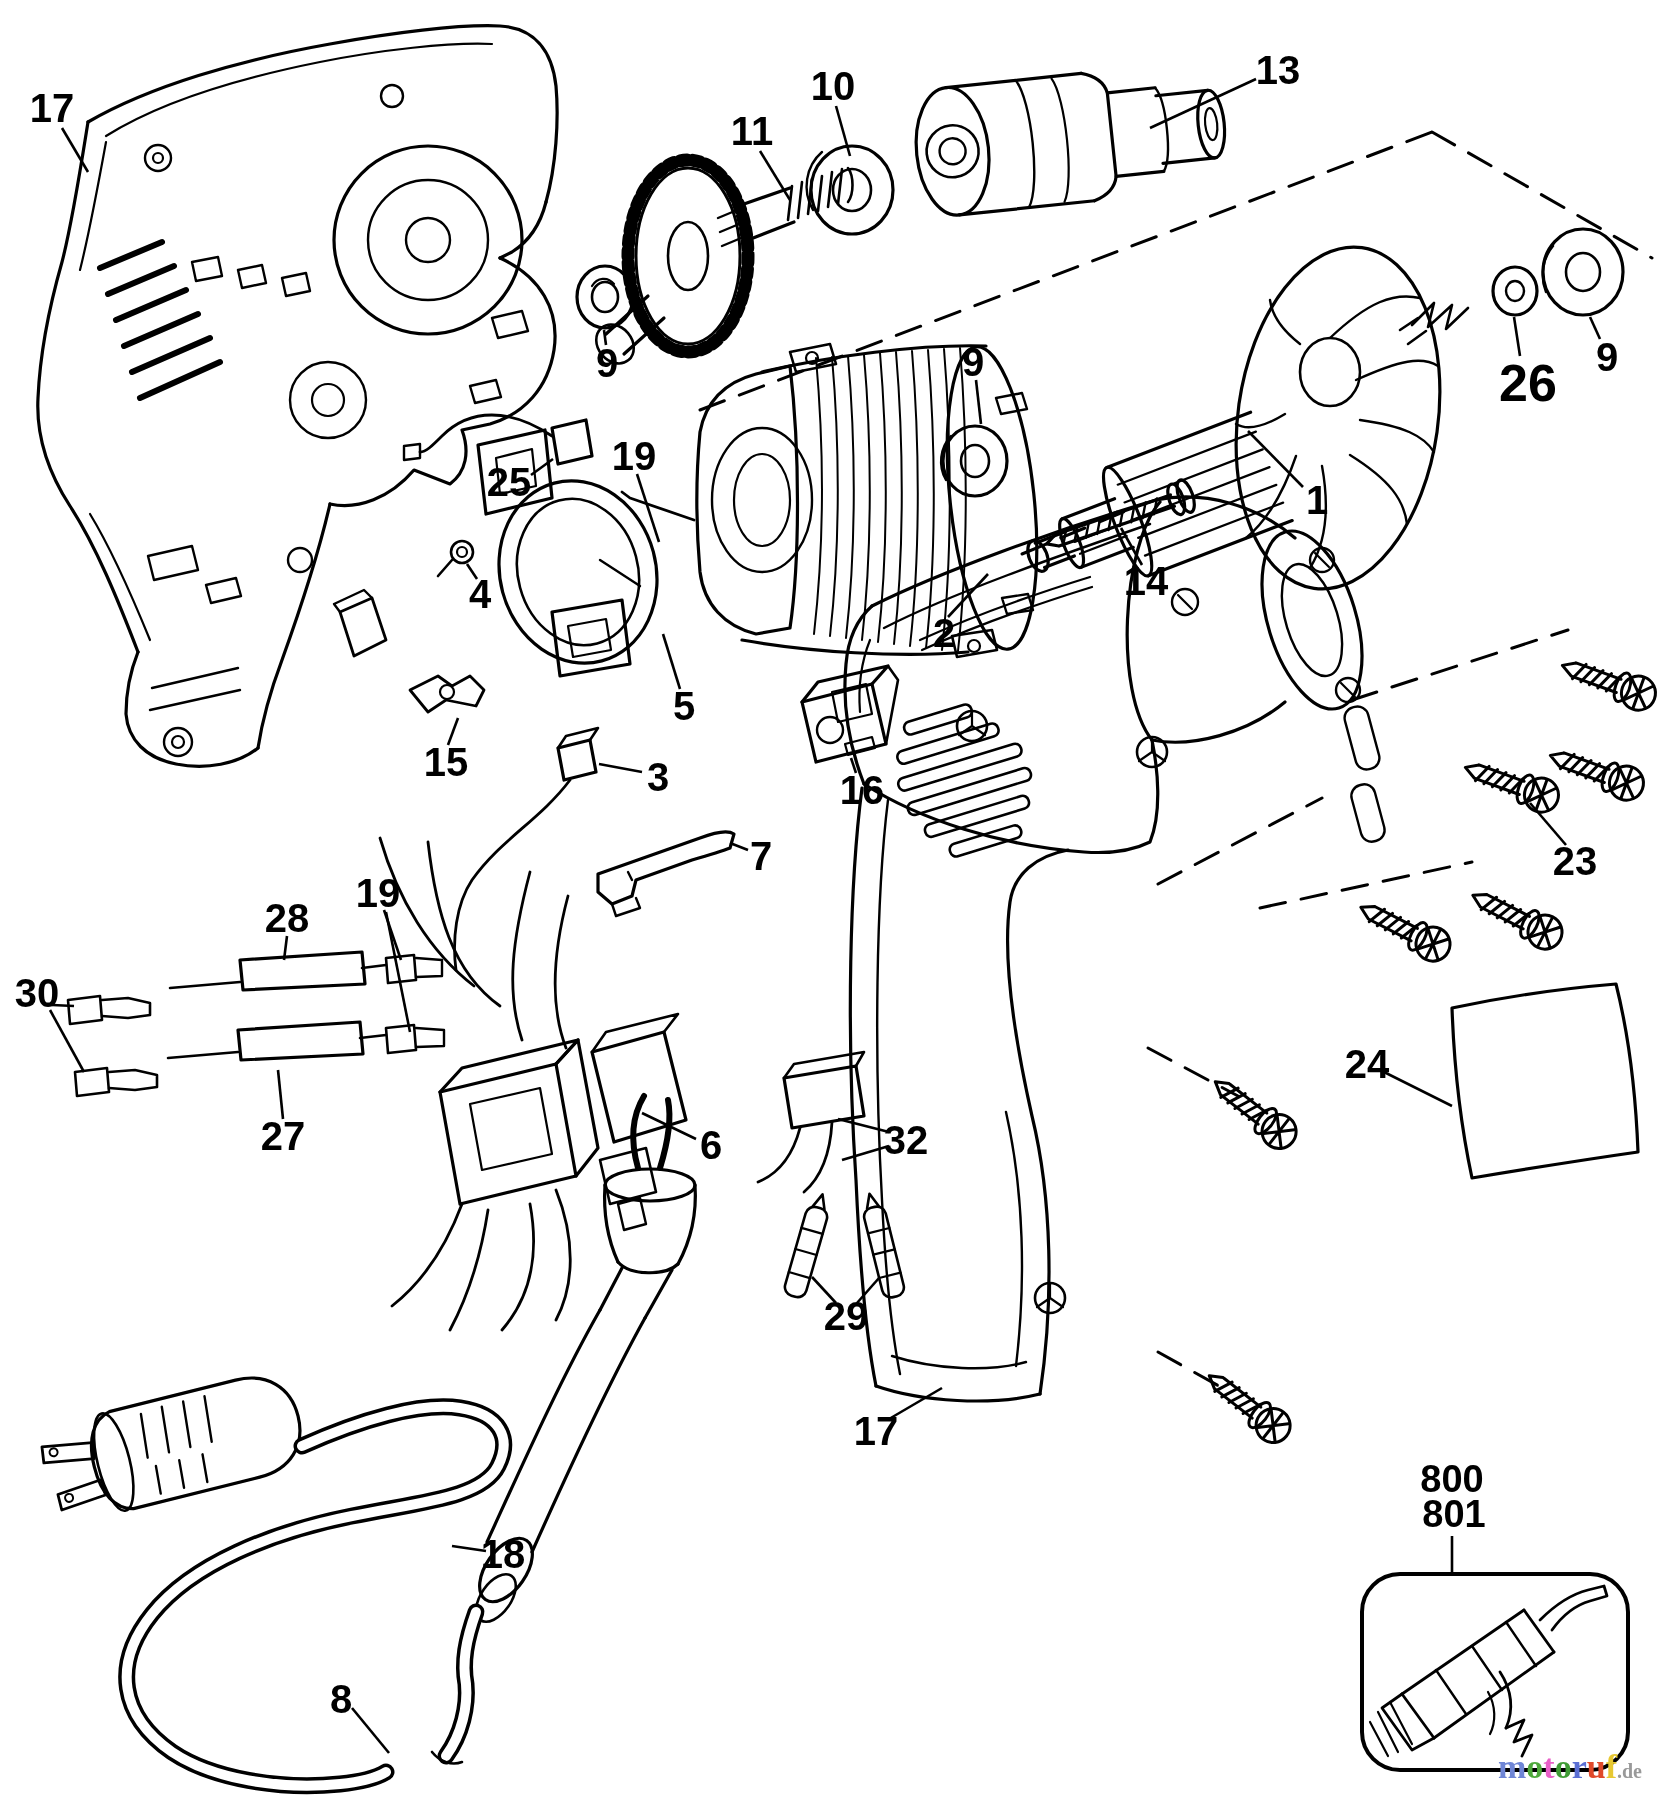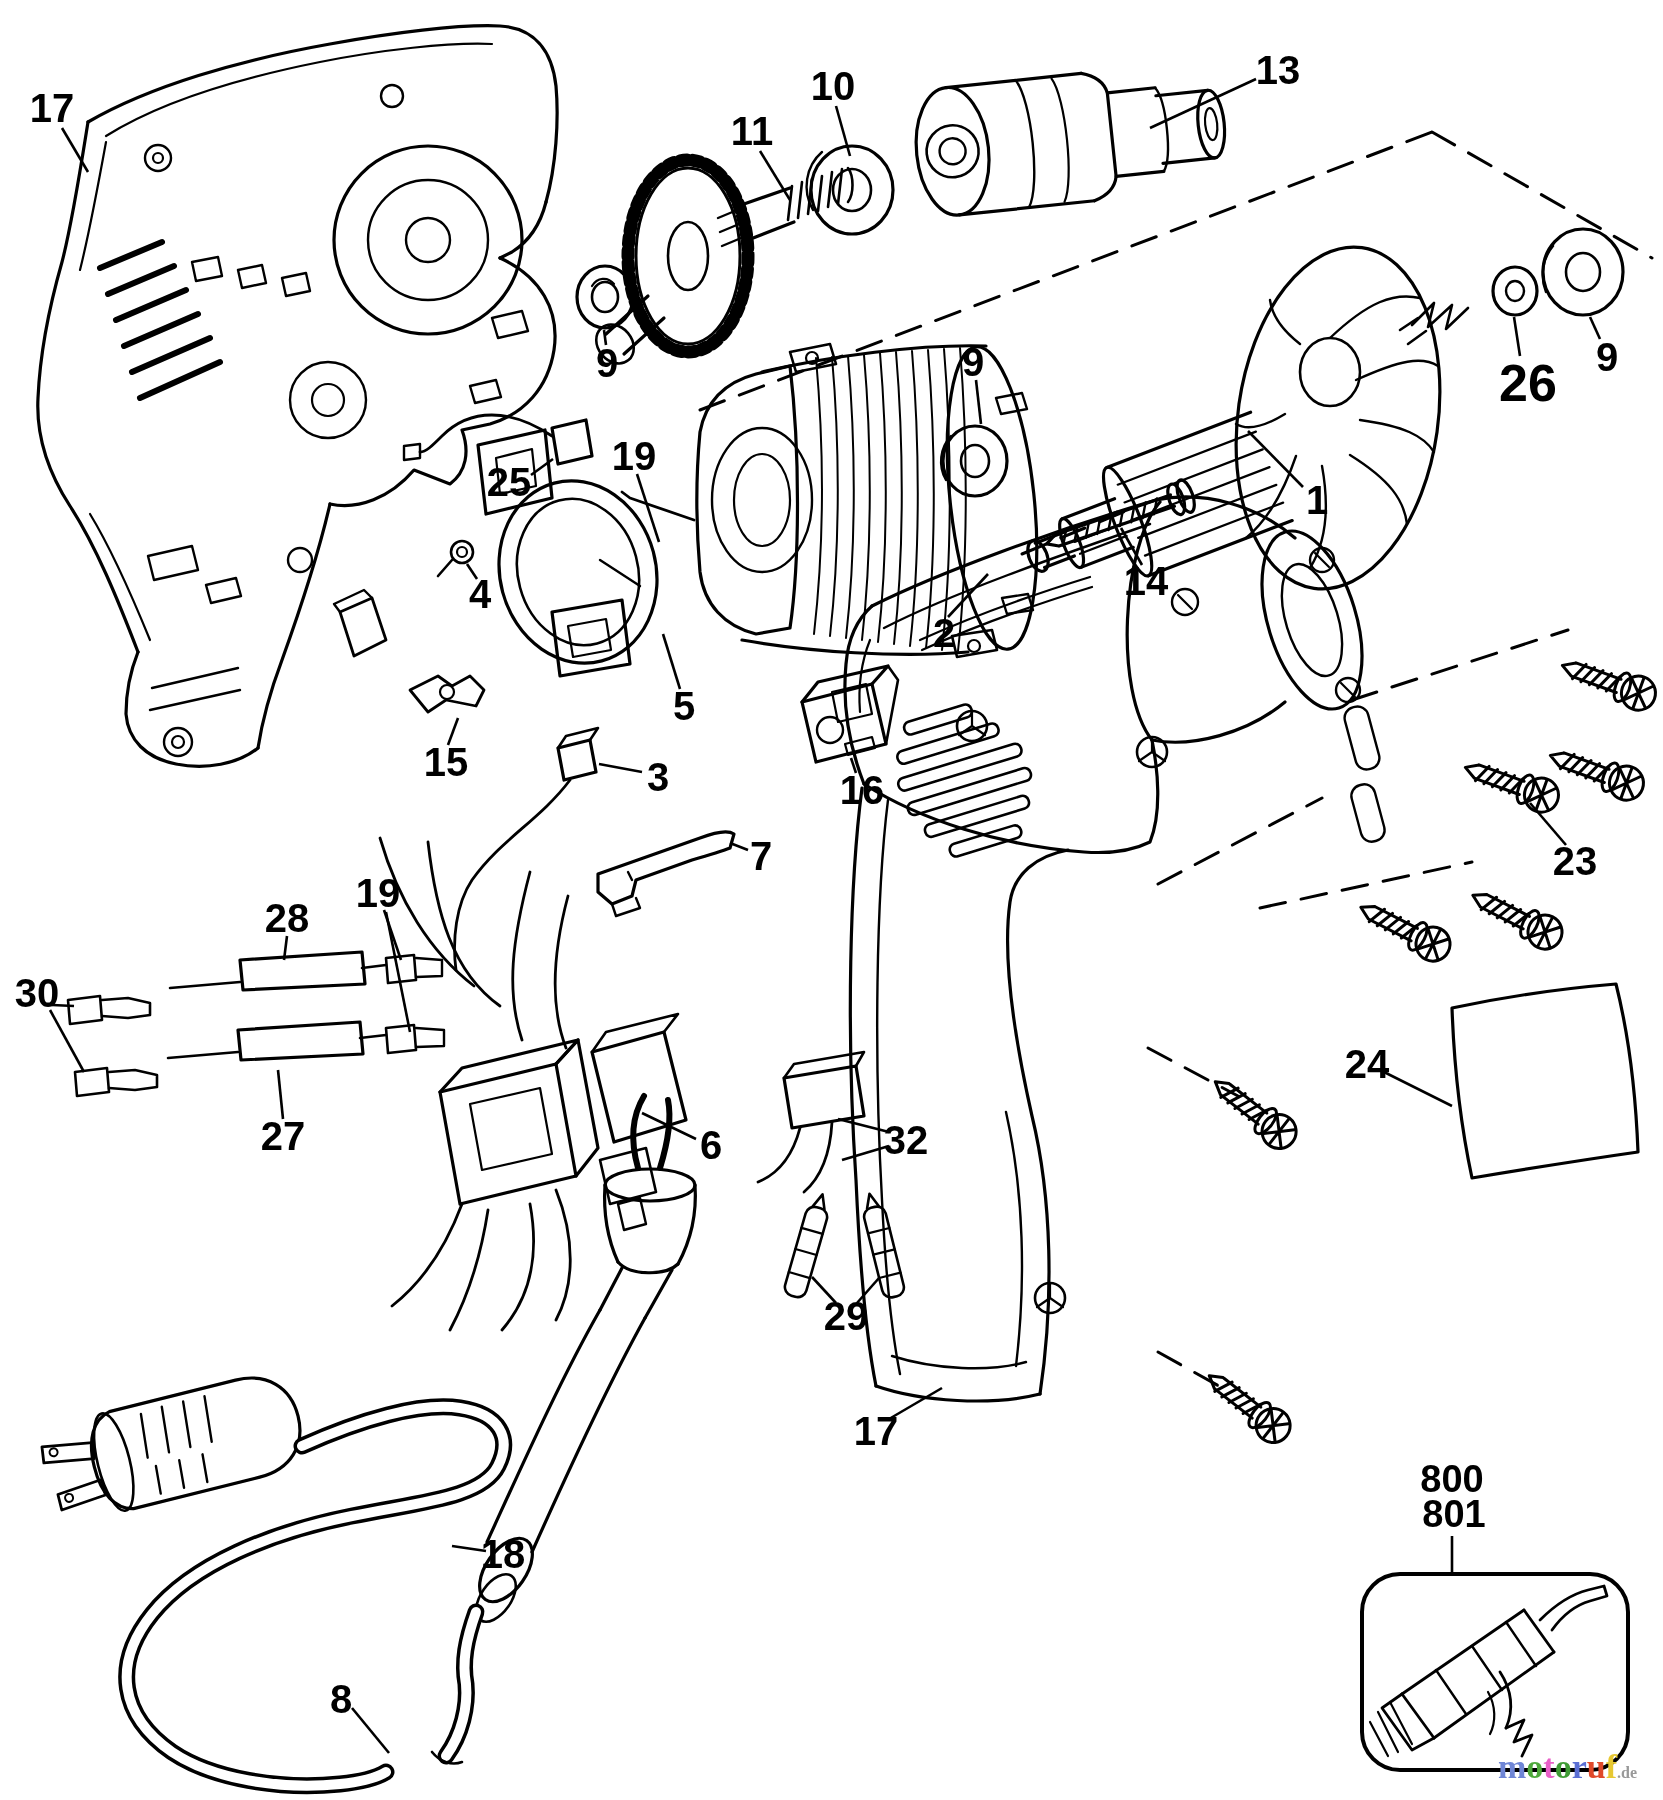--- a/index.html
+++ b/index.html
@@ -2,21 +2,21 @@
 <html><head>
 <meta charset="utf-8">
 <style>
   html,body{margin:0;padding:0;background:#ffffff;}
   .stage{position:relative;width:1663px;height:1800px;background:#ffffff;overflow:hidden;
          font-family:"Liberation Sans",sans-serif;}
   svg{position:absolute;left:0;top:0;}
   .callout-text{font-family:"Liberation Sans",sans-serif;font-weight:bold;fill:#000;}
   #watermark{position:absolute;left:1498px;top:1750px;font-family:"Liberation Serif",serif;
              font-weight:bold;font-size:34px;line-height:1;white-space:nowrap;}
-  #watermark .suffix{font-size:16px;}
+  #watermark .suffix{font-size:20px;}
 </style>
 </head>
 <body>
 
 <div class="stage">
 <svg width="1663" height="1800" viewBox="0 0 1663 1800">
 
   <defs>
     <g id="screw" stroke="#000" stroke-width="3" fill="none" stroke-linecap="round">
       <path d="M-60,-7 L-12,-7 M-60,7 L-12,7 M-60,-7 L-72,0 L-60,7"></path>

